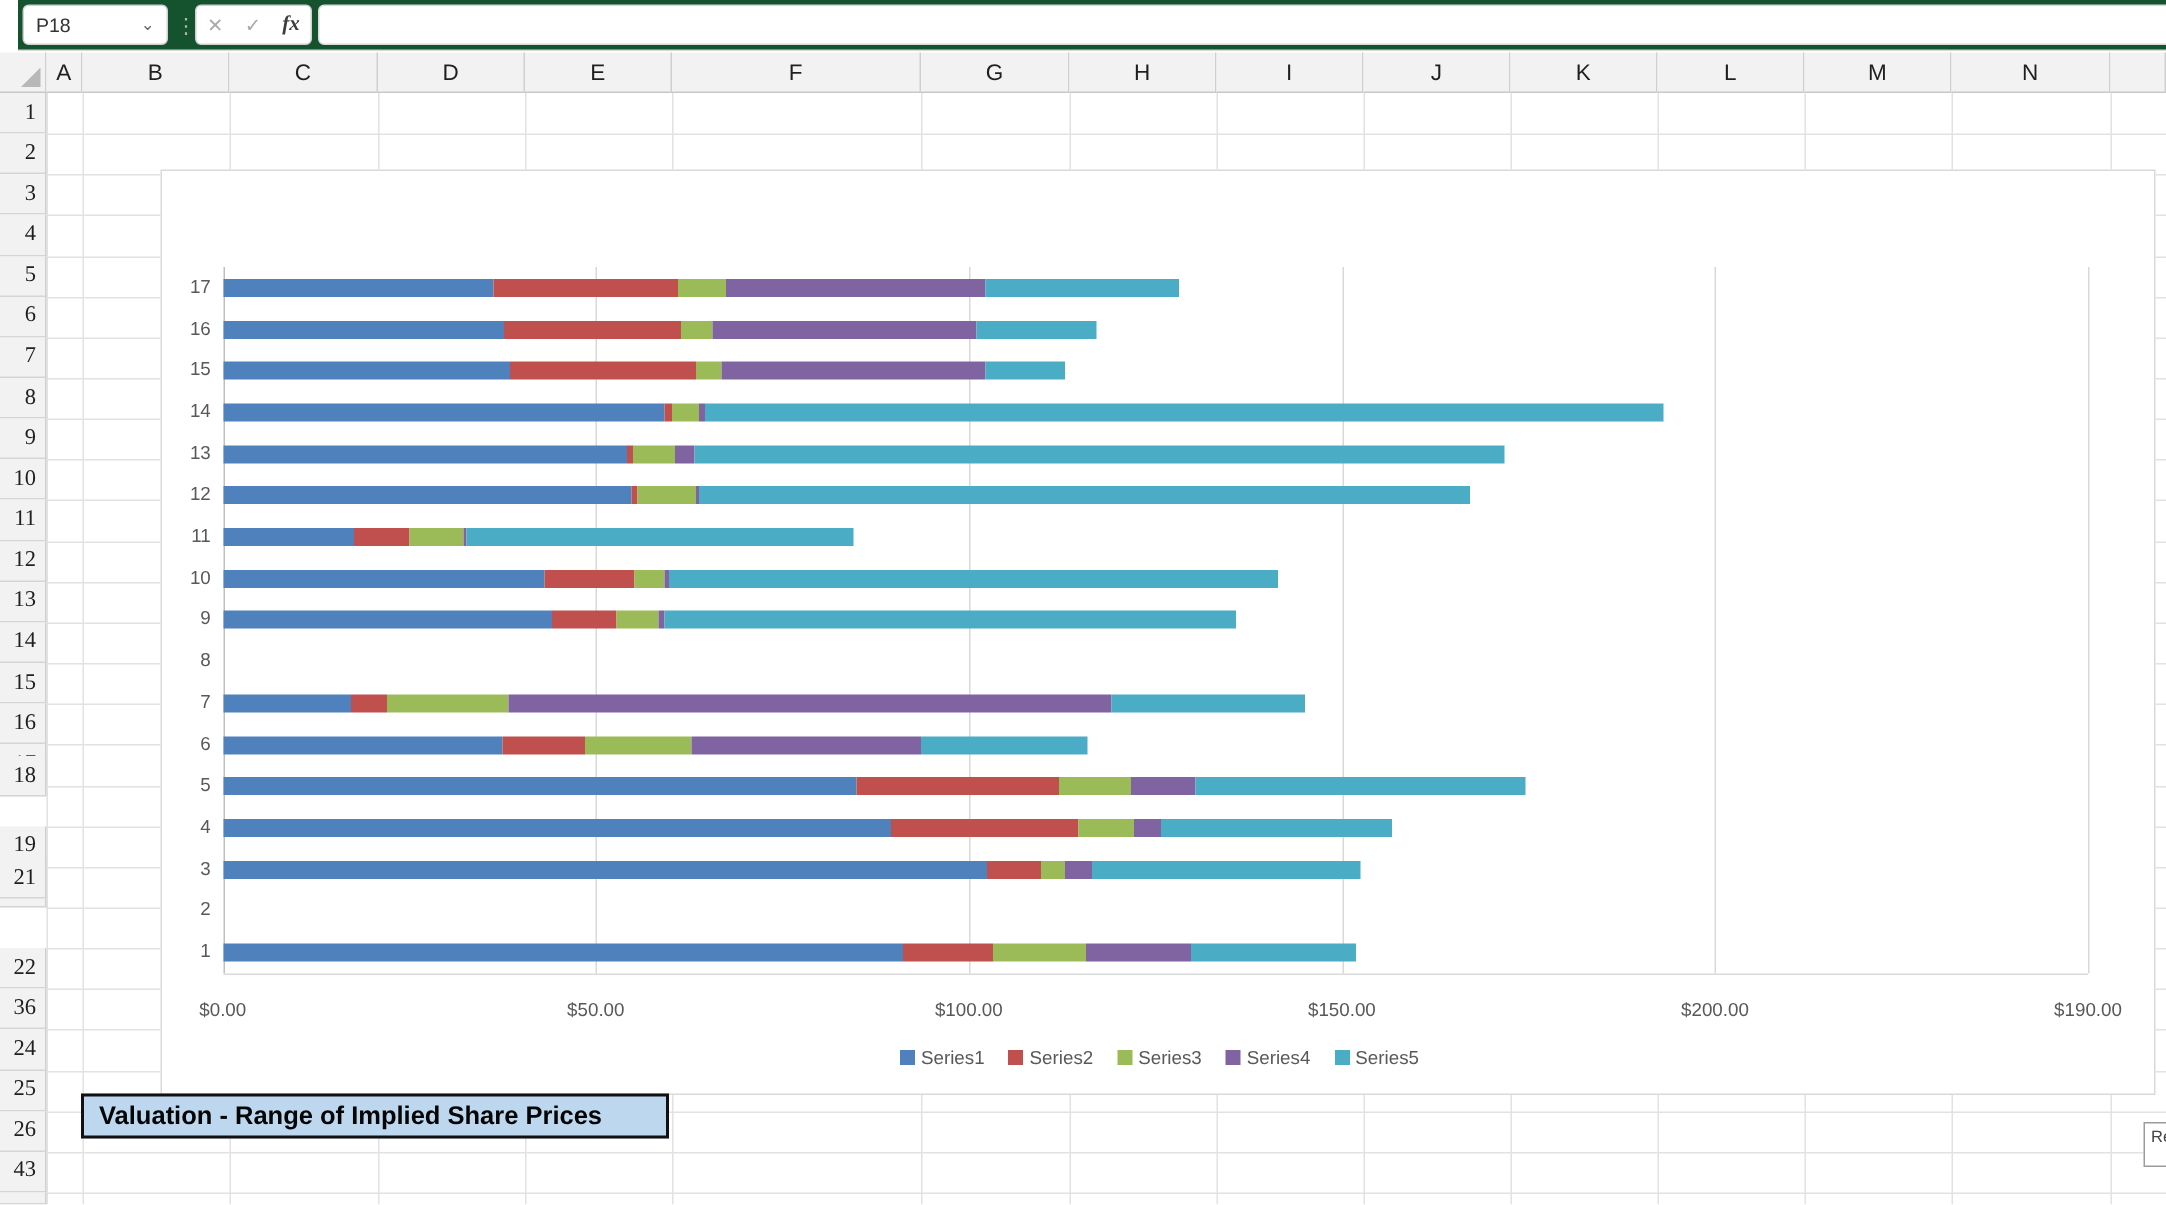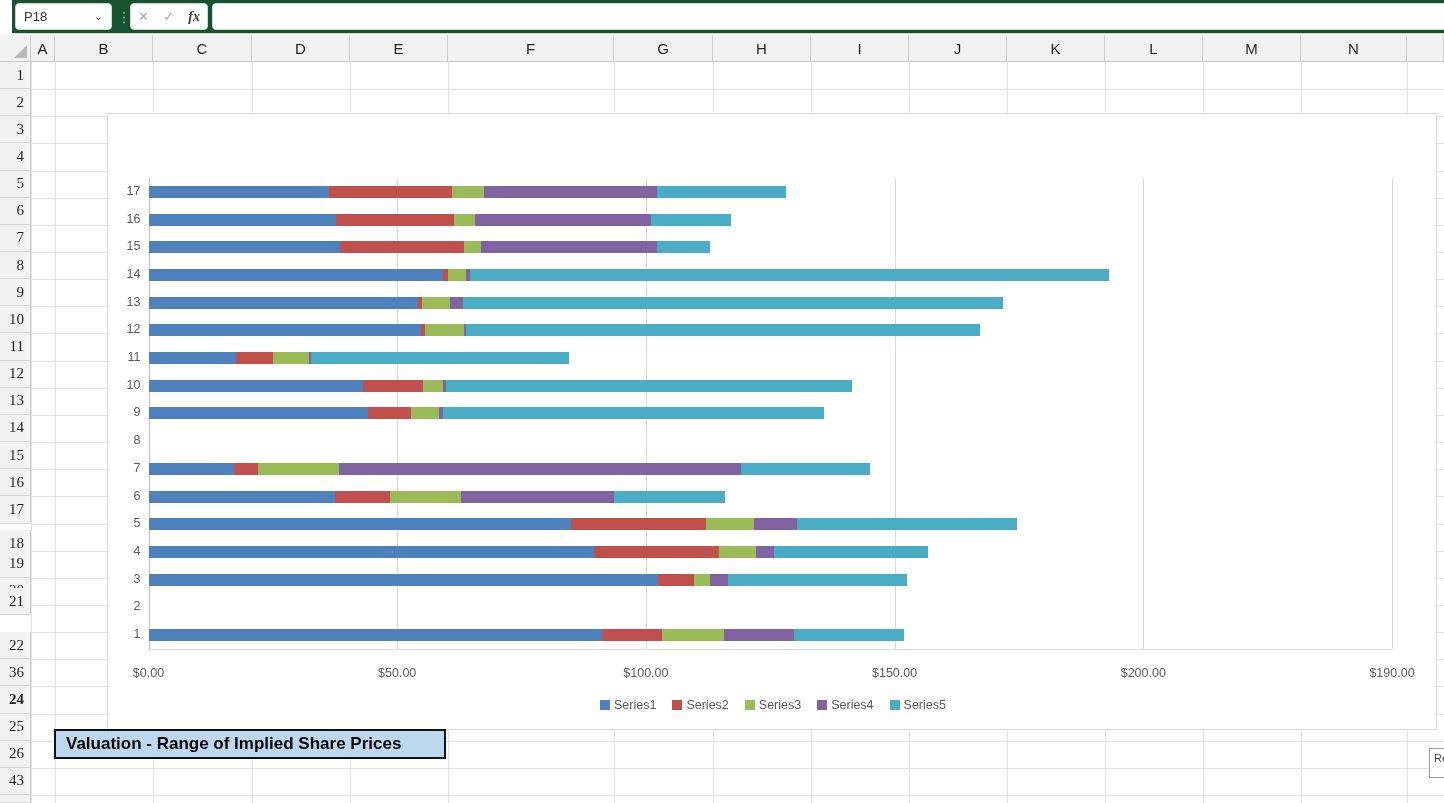--- a/index.html
+++ b/index.html
@@ -293,27 +293,27 @@
       <div class="row-header" style="top: 217.036px; height: 27.148px;">8</div>
       <div class="row-header" style="top: 244.184px; height: 27.148px;">9</div>
       <div class="row-header" style="top: 271.332px; height: 27.148px;">10</div>
       <div class="row-header" style="top: 298.48px; height: 27.148px;">11</div>
       <div class="row-header" style="top: 325.628px; height: 27.148px;">12</div>
       <div class="row-header" style="top: 352.776px; height: 27.148px;">13</div>
       <div class="row-header" style="top: 379.924px; height: 27.148px;">14</div>
       <div class="row-header" style="top: 407.072px; height: 27.148px;">15</div>
       <div class="row-header" style="top: 434.22px; height: 27.148px;">16</div>
       <div class="row-header" style="top: 461.368px; height: 27.148px;">17</div>
-      <div class="row-header" style="top: 495px; height: 27.148px;">18</div>
+      <div class="row-header" style="top: 469px; height: 27.148px;">18</div>
       <div class="row-header" style="top: 515.664px; height: 27.148px;">19</div>
       <div class="row-header" style="top: 542.812px; height: 27.148px;">20</div>
-      <div class="row-header" style="top: 553px; height: 27.148px;">21</div>
+      <div class="row-header" style="top: 537px; height: 27.148px;">21</div>
       <div class="row-header" style="top: 597.108px; height: 27.148px;">22</div>
       <div class="row-header" style="top: 624.256px; height: 27.148px;">36</div>
-      <div class="row-header" style="top: 651.404px; height: 27.148px; font-weight: bold;">24</div>
+      <div class="row-header" style="top: 651.404px; height: 27.148px;">24</div>
       <div class="row-header" style="top: 678.552px; height: 27.148px;">25</div>
       <div class="row-header" style="top: 705.7px; height: 27.148px;">26</div>
       <div class="row-header" style="top: 732.848px; height: 27.148px;">43</div>
       <div class="row-header" style="top: 759.996px; height: 8.004px;"></div>
     </div>
 
   <div id="annotation">
     <span>Valuation - Range of Implied Share Prices</span>
   </div>
 

